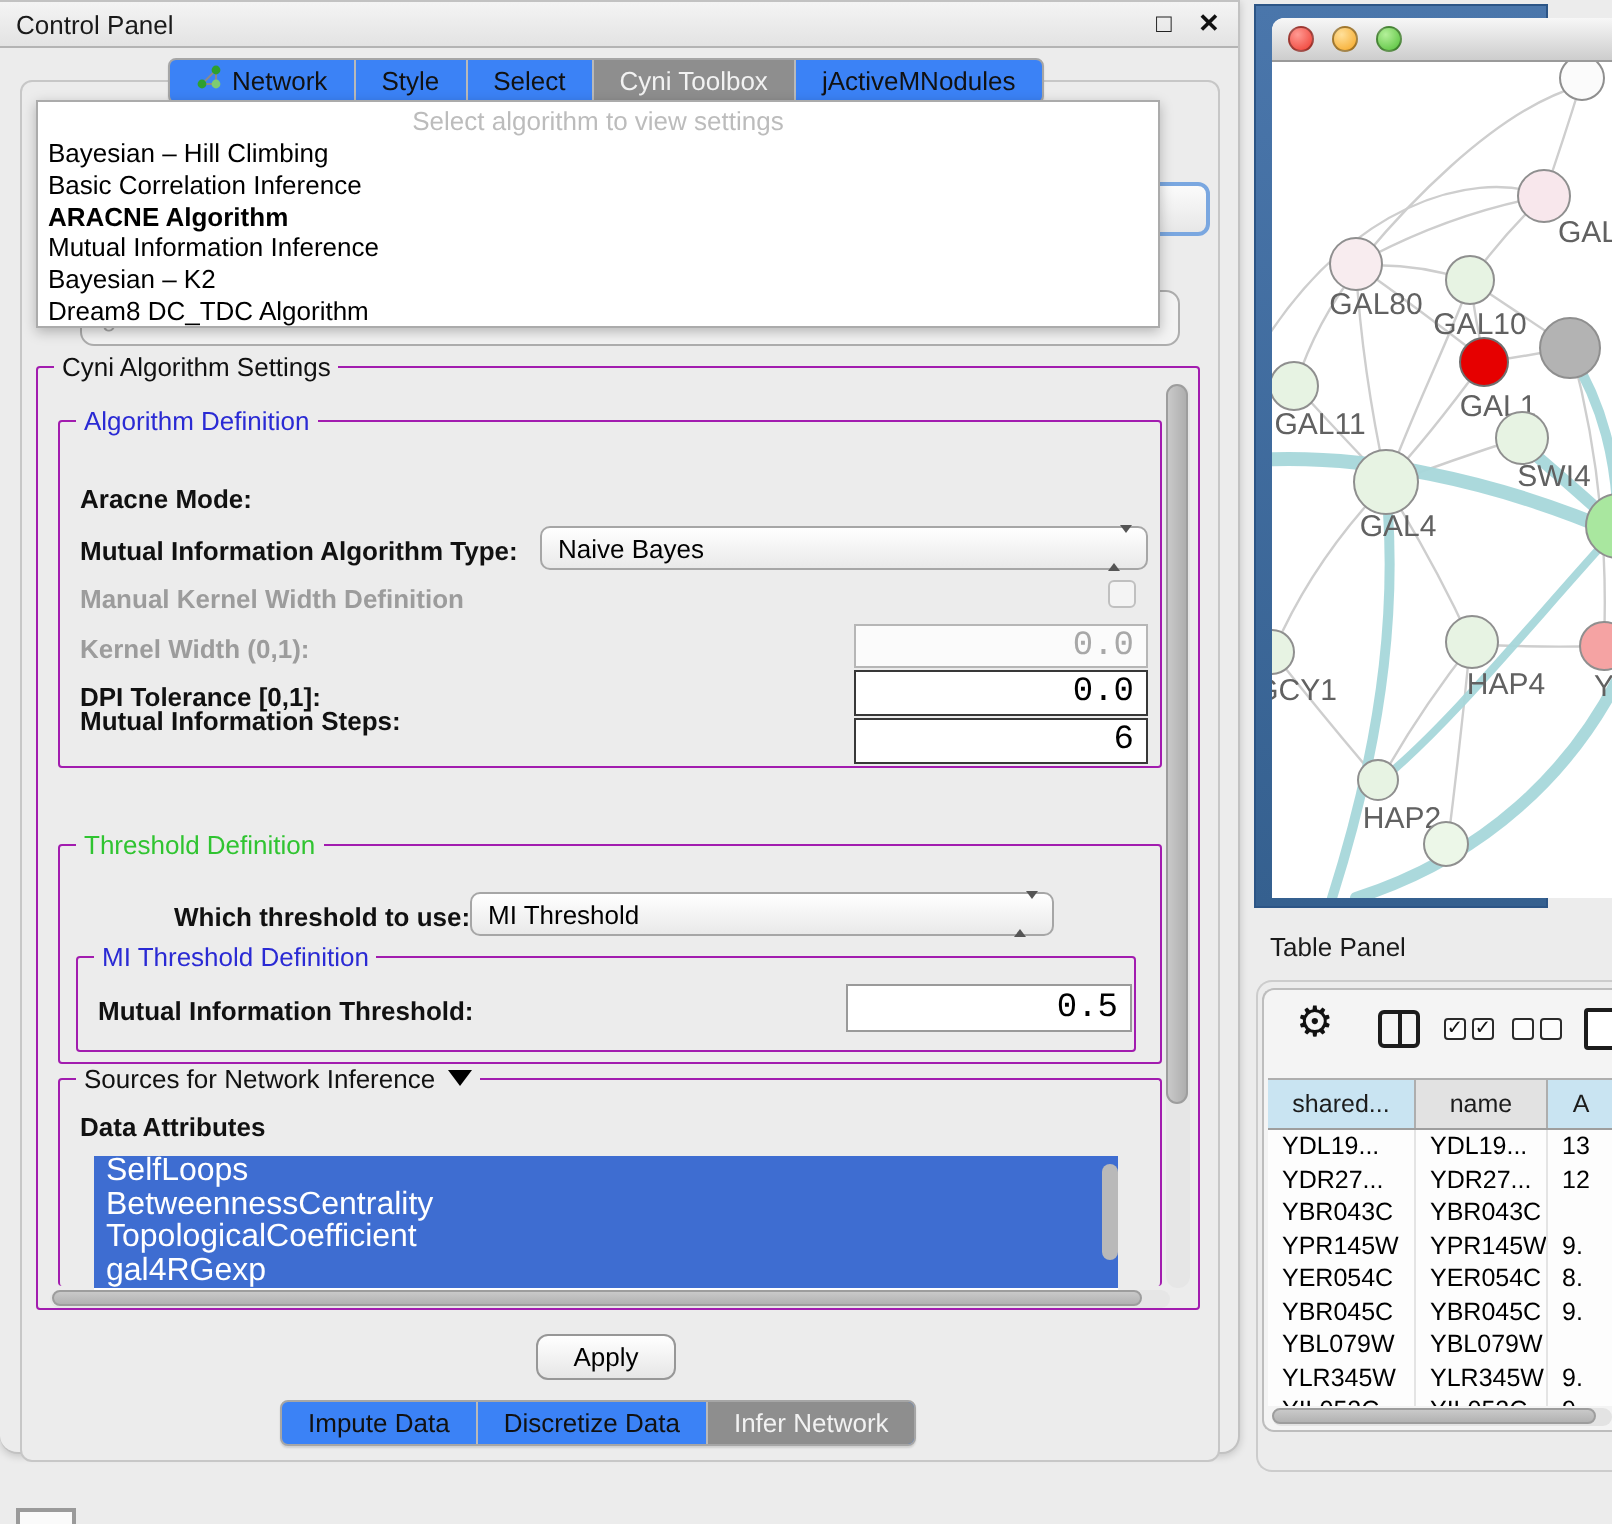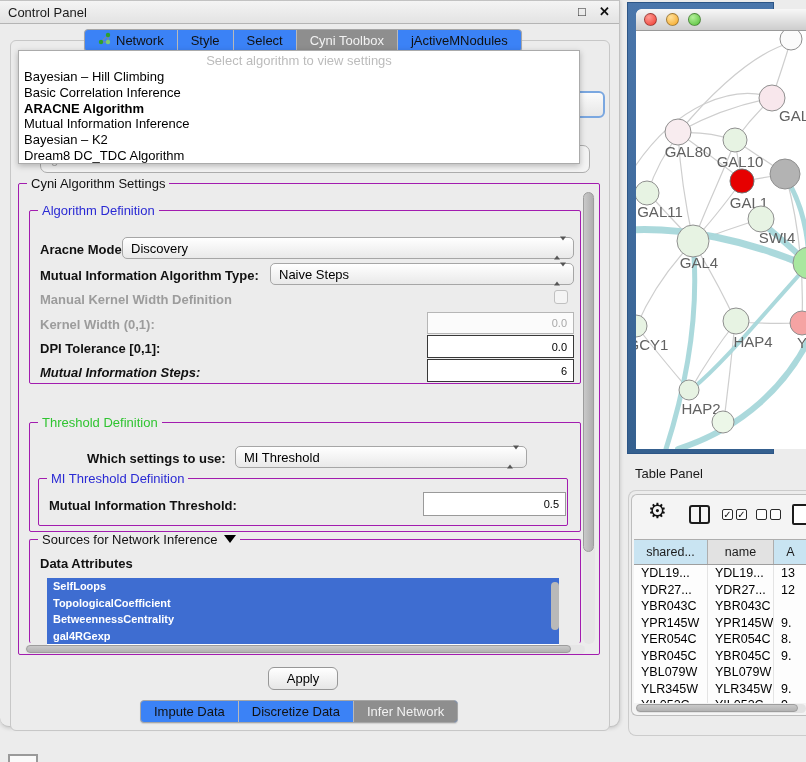--- a/index.html
+++ b/index.html
@@ -105,38 +105,38 @@
   position: absolute;
   background: linear-gradient(#ffffff,#e9e9e9);
   border: 1px solid #a6a6a6; border-radius: 5px;
   font-size: 13px; display: flex; align-items: center; padding-left: 8px;
 }
 .combo .cval { color: #000; }
 .spin { position: absolute; right: 7px; top: 50%; transform: translateY(-50%); }
 .spin .u { width:0;height:0;border-left:3.5px solid transparent;border-right:3.5px solid transparent;border-bottom:4.5px solid #555;margin-bottom:2px; }
 .spin .d { width:0;height:0;border-left:3.5px solid transparent;border-right:3.5px solid transparent;border-top:4.5px solid #555; }
 .numfield {
-  position: absolute; font-family: Liberation Sans, sans-serif; font-size: 11px;
+  position: absolute; font-family: Liberation Mono, monospace; font-size: 17px;
   text-align: right; padding: 0 6px; background: #fff;
   border: 1px solid #383838; outline: none;
 }
 .numfield.disabled { color: #a8a8a8; background: #fbfbfb; border: 1px solid #b6b6b6; }
 .checkbox {
   position: absolute; width: 14px; height: 14px;
   border: 1px solid #c0c0c0; border-radius: 3px; background: #f4f4f4;
 }
 .tri-right { display:inline-block; width:0; height:0; border-top:6px solid transparent; border-bottom:6px solid transparent; border-left:8px solid #000; margin-left:8px; vertical-align:-1px; }
 .tri-down  { display:inline-block; width:0; height:0; border-left:6px solid transparent; border-right:6px solid transparent; border-top:8px solid #000; margin-left:6px; vertical-align:1px; }
 
 
 #attr-list {
   position: absolute; left: 17px; top: 38px; width: 512px; height: 70px;
   background: #fff; overflow: hidden;
 }
-.attr-item { background: #3e6dd1; color: #fff; font-size: 11px; line-height: 16.6px; padding-left: 6px; font-weight: bold; }
+.attr-item { background: #3e6dd1; color: #fff; font-size: 16px; line-height: 16.6px; padding-left: 6px; }
 #attr-vthumb { position:absolute; right:2px; top:2px; width:8px; height:48px; background:#b9b9b9; border-radius:4px; }
 
 
 #apply-btn {
   left: 268px; top: 666px; width: 70px; height: 23px;
   background: linear-gradient(#ffffff,#e6e6e6);
   border: 1px solid #979797; border-radius: 6px;
   font-size: 13px; font-family: inherit;
 }
 #bottom-tabs { left: 140px; top: 699px; z-index: 4; }
@@ -256,70 +256,66 @@
       </div>
   </div>
 
   <div id="settings-group" class="groupbox">
     <span class="gb-title">Cyni Algorithm Settings</span>
 
     <div class="groupbox" style="left:10px;top:26px;width:552px;height:174px;">
       <span class="gb-title blue">Algorithm Definition</span>
 
       <span class="lbl" style="left:10px;top:31px;">Aracne Mode:</span>
-      <div class="combo" style="left:92px;top:26px;width:452px;height:22px;">
-        <span class="cval">Discovery</span>
-        <span class="spin"><span class="u"></span><span class="d"></span></span>
-      </div>
 
       <span class="lbl" style="left:10px;top:57px;">Mutual Information Algorithm Type:</span>
       <div class="combo" style="left:240px;top:52px;width:304px;height:22px;">
-        <span class="cval">Naive Steps</span>
+        <span class="cval">Naive Bayes</span>
         <span class="spin"><span class="u"></span><span class="d"></span></span>
       </div>
 
       <span class="lbl gray" style="left:10px;top:81px;">Manual Kernel Width Definition</span>
       <span class="checkbox" style="left:524px;top:79px;"></span>
 
       <span class="lbl gray" style="left:10px;top:106px;">Kernel Width (0,1):</span>
       <input class="numfield disabled" style="left: 397px; top: 101px; width: 147px; height: 22px;" disabled="" value="0.0">
 
       <span class="lbl" style="left:10px;top:130px;">DPI Tolerance [0,1]:</span>
       <input class="numfield" style="left: 397px; top: 124px; width: 147px; height: 23px;" value="0.0">
 
-      <span class="lbl" style="left:10px;top:154px;font-style:italic;">Mutual Information Steps:</span>
+      <span class="lbl" style="left:10px;top:142px;">Mutual Information Steps:</span>
       <input class="numfield" style="left: 397px; top: 148px; width: 147px; height: 23px;" value="6">
     </div>
 
 
     <div class="groupbox" style="left:10px;top:238px;width:552px;height:110px;">
       <span class="gb-title green">Threshold Definition</span>
 
-      <span class="lbl" style="left:57px;top:28px;">Which settings to use:</span>
+      <span class="lbl" style="left:57px;top:28px;">Which threshold to use:</span>
       <div class="combo" style="left:205px;top:23px;width:292px;height:22px;">
         <span class="cval">MI Threshold</span>
         <span class="spin"><span class="u"></span><span class="d"></span></span>
       </div>
 
       <div class="groupbox" style="left:8px;top:55px;width:530px;height:48px;">
         <span class="gb-title blue">MI Threshold Definition</span>
         <span class="lbl" style="left:10px;top:19px;">Mutual Information Threshold:</span>
         <input class="numfield" style="left: 384px; top: 13px; width: 143px; height: 24px; border: 1px solid rgb(154, 154, 154); text-align: right;" value="0.5">
       </div>
     </div>
 
     <div class="groupbox" style="left:10px;top:355px;width:552px;height:104px;border-bottom:none;">
       <span class="gb-title">
         <span>Sources for Network Inference</span><span class="tri-down"></span>
       </span>
       <span class="lbl" style="left:10px;top:16px;">Data Attributes</span>
       <div id="attr-list">
           <div class="attr-item">SelfLoops</div>
+          <div class="attr-item">BetweennessCentrality</div>
           <div class="attr-item">TopologicalCoefficient</div>
-          <div class="attr-item">BetweennessCentrality</div>
           <div class="attr-item">gal4RGexp</div>
         </div>
       <div id="attr-vthumb" style="left:521px;top:42px;"></div>
     </div>
 
     <div id="sg-htrack">
         <div id="sg-hthumb" class="hthumb"></div>
       </div>
     <div id="sg-vtrack" class="vtrack">
         <div id="sg-vthumb" class="vthumb"></div>

